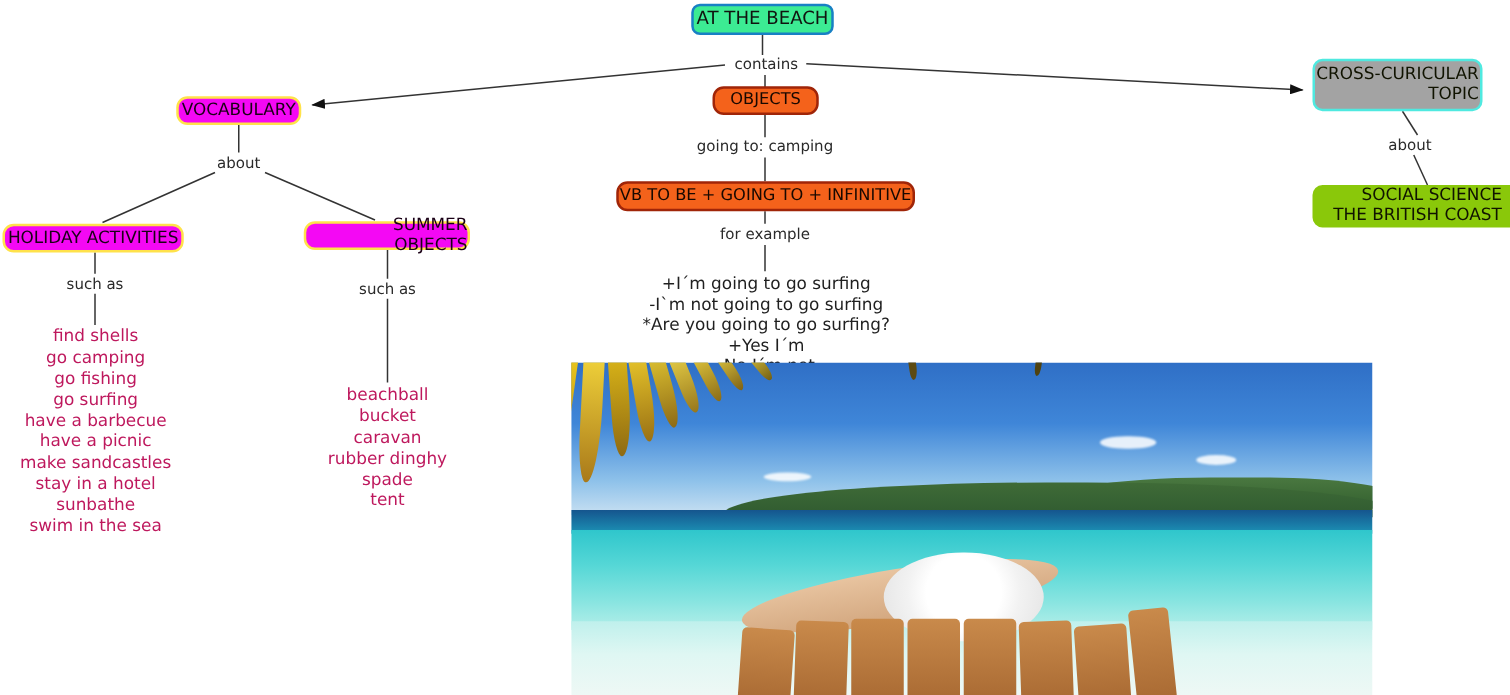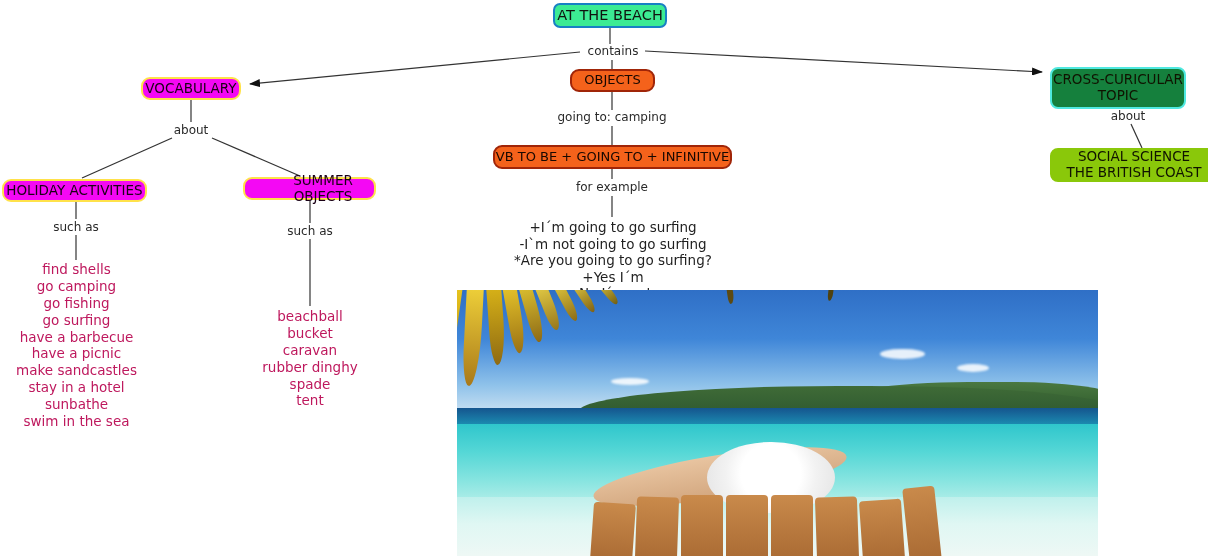--- a/index.html
+++ b/index.html
@@ -7,28 +7,28 @@
     width:1208px;height:556px;position:relative;overflow:hidden;
     font-family:"DejaVu Sans","Liberation Sans",sans-serif;
     color:#1a1a1a;
   }
   #canvas{position:absolute;left:0;top:0;width:1208px;height:556px;}
   #edges{position:absolute;left:0;top:0;width:1208px;height:556px;pointer-events:none;}
 
   .node{
     position:absolute;box-sizing:border-box;
     display:flex;align-items:center;justify-content:center;
-    text-align:center;line-height:1.15;
+    text-align:right;line-height:1.15;
     border-radius:7px;border-style:solid;border-width:2px;
     white-space:pre-line;
   }
   .n-beach{background:#3ceb93;border-color:#1880c4;color:#10140f;font-size:14.5px;}
   .n-magenta{background:#f408f4;border-color:#ffe24a;color:#1a0016;font-size:13.5px;border-radius:9px;}
   .n-orange{background:#f4621b;border-color:#a02508;color:#180800;font-size:13px;border-radius:9px;}
-  .n-green{background:#15803d;border-color:#4fe9e0;color:#101300;font-size:13.5px;border-radius:8px;margin-top:20px;}
+  .n-green{background:#a3a3a3;border-color:#4fe9e0;color:#101300;font-size:13.5px;border-radius:8px;}
   .n-green-plain{background:#8ac80a;border-color:#8ac80a;color:#101300;font-size:13.5px;border-radius:8px;}
 
   .lbl{
     position:absolute;font-size:12px;color:#2a2a2a;
     background:#ffffff;text-align:center;white-space:nowrap;
     line-height:1.18;
   }
   .listtext{
     position:absolute;font-size:13.5px;color:#be185d;
     text-align:center;white-space:pre-line;line-height:1.25;

